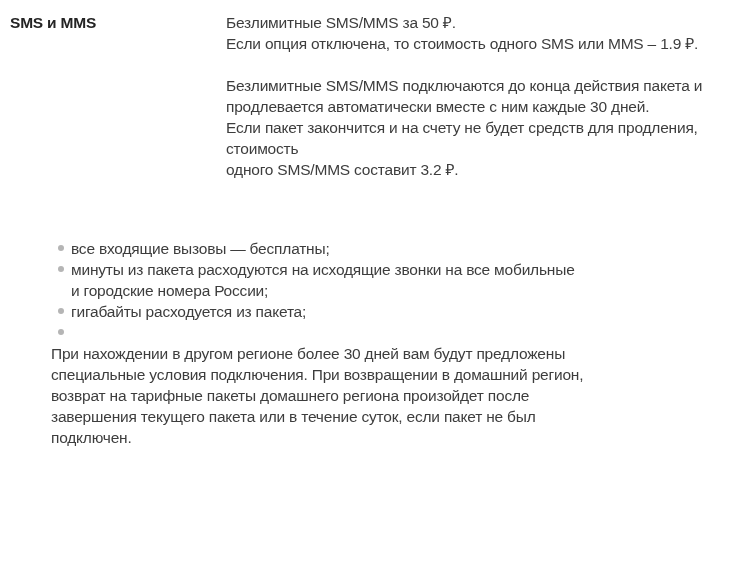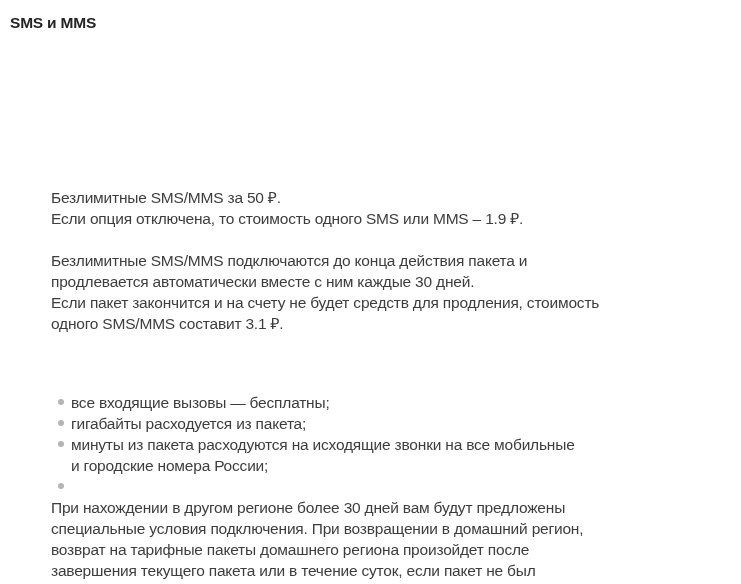--- a/index.html
+++ b/index.html
@@ -12,21 +12,21 @@
   html,body{margin:0;padding:0;}
   body{
     width:741px;height:584px;overflow:hidden;
     background:var(--bg);
     font-family:"Liberation Sans",sans-serif;
     color:var(--text);
     font-size:15.5px;
     letter-spacing:-0.2px;
   }
   .page{padding:12px 4px 0 10px;}
-  .section{display:flex;align-items:flex-start;flex-direction:column;}
+  .section{display:flex;align-items:flex-start;}
   .section + .section{margin-top:58px;}
   .label{
     flex:0 0 175px;width:175px;
     font-weight:bold;color:var(--label);
     line-height:21px;padding-right:8px;
   }
   .content{flex:1 1 auto;line-height:21px;min-width:0;margin-left:41px;}
   .block{margin:0 0 21px 0;}
   .content .block:last-child{margin-bottom:0;}
   .para{white-space:pre-line;}
@@ -44,31 +44,31 @@
 
 <div class="page">
   <div class="section">
     <div class="label">SMS и MMS</div>
     <div class="content">
         <p class="para block">Безлимитные SMS/MMS за 50 ₽.
 Если опция отключена, то стоимость одного SMS или MMS – 1.9 ₽.</p>
         <p class="para block">Безлимитные SMS/MMS подключаются до конца действия пакета и
 продлевается автоматически вместе с ним каждые 30 дней.
 Если пакет закончится и на счету не будет средств для продления, стоимость
-одного SMS/MMS составит 3.1 ₽.</p>
+одного SMS/MMS составит 3.2 ₽.</p>
       </div>
   </div>
 
   <div class="section">
     <div class="content">
         <ul class="list block">
           <li><span class="bullet"></span><span class="li-text">все входящие вызовы — бесплатны;</span></li>
-          <li><span class="bullet"></span><span class="li-text">гигабайты расходуется из пакета;</span></li>
           <li><span class="bullet"></span><span class="li-text">минуты из пакета расходуются на исходящие звонки на все мобильные
 и городские номера России;</span></li>
+          <li><span class="bullet"></span><span class="li-text">гигабайты расходуется из пакета;</span></li>
           <li><span class="bullet"></span></li>
         </ul>
         <p class="para block">При нахождении в другом регионе более 30 дней вам будут предложены
 специальные условия подключения. При возвращении в домашний регион,
 возврат на тарифные пакеты домашнего региона произойдет после
 завершения текущего пакета или в течение суток, если пакет не был
 подключен.</p>
       </div>
   </div>
 </div>

